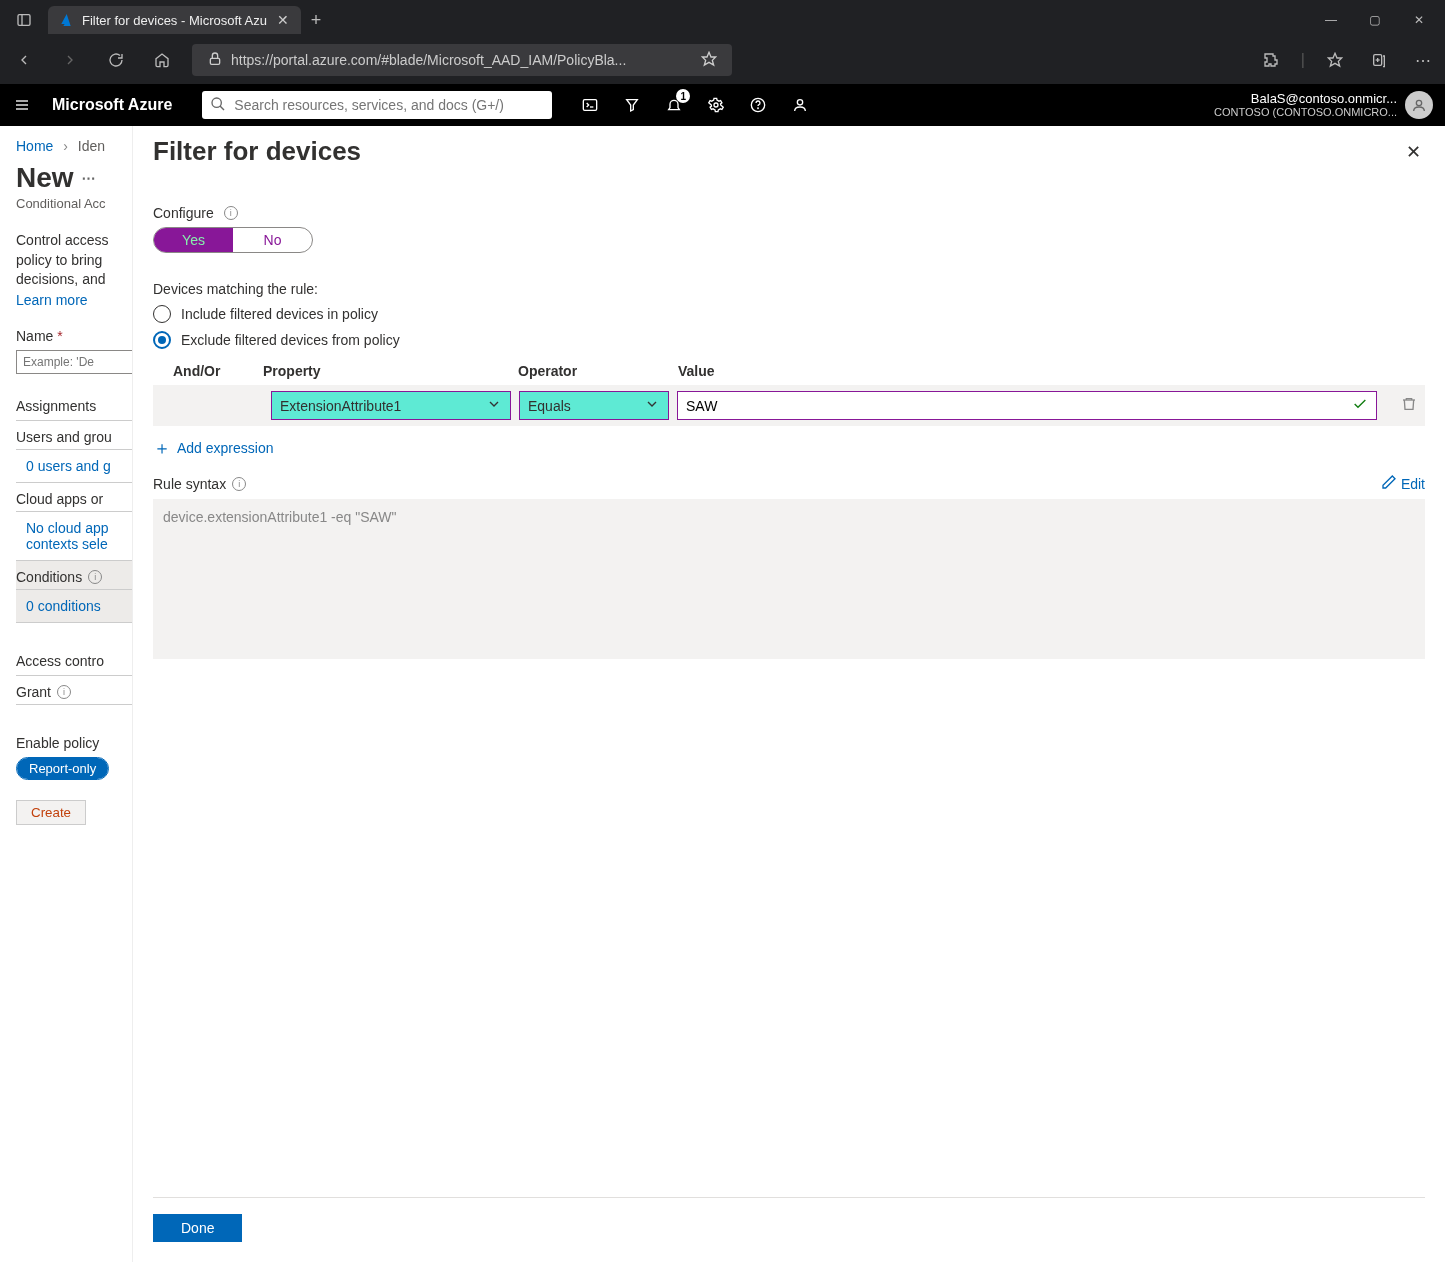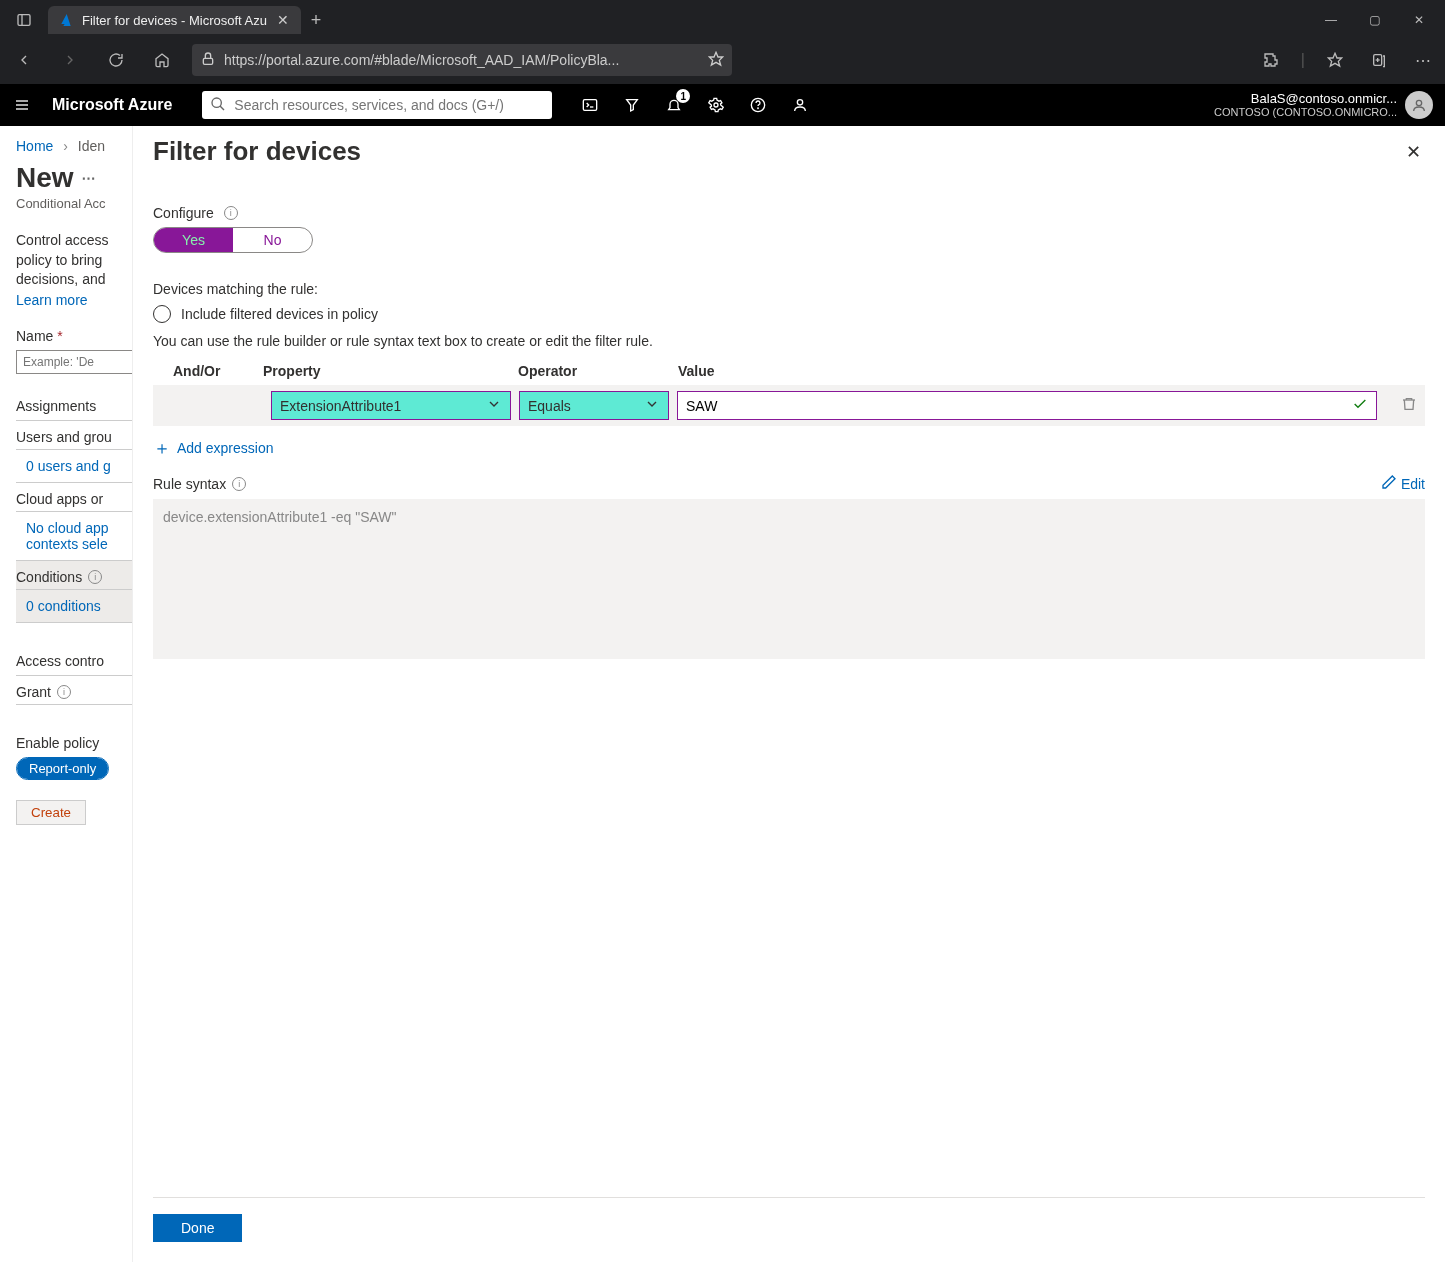--- a/index.html
+++ b/index.html
@@ -14,21 +14,21 @@
   .tab .favicon { width: 16px; height: 16px; display:flex; align-items:center; justify-content:center; }
   .tab .tab-title { white-space: nowrap; overflow: hidden; text-overflow: ellipsis; flex: 1; }
   .tab .close-x { font-size: 14px; color: #ccc; padding: 0 2px; }
   .new-tab { color: #bbb; font-size: 18px; margin-left: 10px; }
   .win-controls { margin-left: auto; display: flex; }
   .win-controls div { width: 44px; height: 32px; display:flex; align-items:center; justify-content:center; color:#bbb; font-size:12px; }
 
   .addr-bar { display: flex; align-items: center; height: 44px; gap: 14px; padding: 0 8px 4px; }
   .addr-bar .nav-btn { width: 32px; height:32px; display:flex; align-items:center; justify-content:center; color:#bbb; }
   .addr-bar .nav-btn.disabled { color:#666;}
-  .url-box { flex: 0 0 540px; background: #3a3a3d; border-radius: 4px; height: 32px; display:flex; align-items:center; padding:0 8px; gap:8px; color:#ccc; font-size:14px; max-width:540px; overflow:hidden;}
+  .url-box { flex: 0 0 540px; background: #3a3a3d; border-radius: 4px; height: 32px; display:flex; align-items:center; padding:0 15px; gap:8px; color:#ccc; font-size:14px; max-width:540px; overflow:hidden;}
   .url-box .url-text { white-space:nowrap; overflow:hidden; text-overflow:ellipsis; flex:1; }
   .addr-right { margin-left:auto; display:flex; align-items:center; gap:16px; color:#bbb;}
   .addr-right .ico { width:28px; height:28px; display:flex; align-items:center; justify-content:center;}
 
   
   .azure-bar { background:#000; color:#fff; height:42px; display:flex; align-items:center; padding:0 8px; gap:10px; }
   .hamburger { width:28px; height:28px; display:flex; align-items:center; justify-content:center; color:#fff; }
   .brand { font-weight:600; font-size:16px; margin-left:6px; margin-right:20px; }
   .search-box { background:#fff; border-radius:3px; height:28px; width:350px; display:flex; align-items:center; padding:0 8px; gap:8px; color:#555; font-size:14px;}
   .search-box input { border:none; outline:none; flex:1; background:transparent; font-size:14px; color:#333;}
@@ -335,22 +335,27 @@
       <div class="yn-toggle">
         <div class="yes">Yes</div>
         <div class="no">No</div>
       </div>
 
       <div class="rule-head">Devices matching the rule:</div>
       <div class="radio-row">
         <div class="radio"></div>
         <span>Include filtered devices in policy</span>
       </div>
-
-      <div class="note">You can use the rule builder or rule syntax text box to create or edit the filter rule.</div>
+      <div class="radio-row">
+        <div class="radio sel">
+            <div class="dot"></div>
+          </div>
+        <span>Exclude filtered devices from policy</span>
+      </div>
+
 
       <div class="rule-table">
         <div class="rt-head">
           <div class="col-andor">And/Or</div>
           <div class="col-prop">Property</div>
           <div class="col-op">Operator</div>
           <div class="col-val">Value</div>
         </div>
         <div class="rt-row">
           <div class="col-andor"></div>

